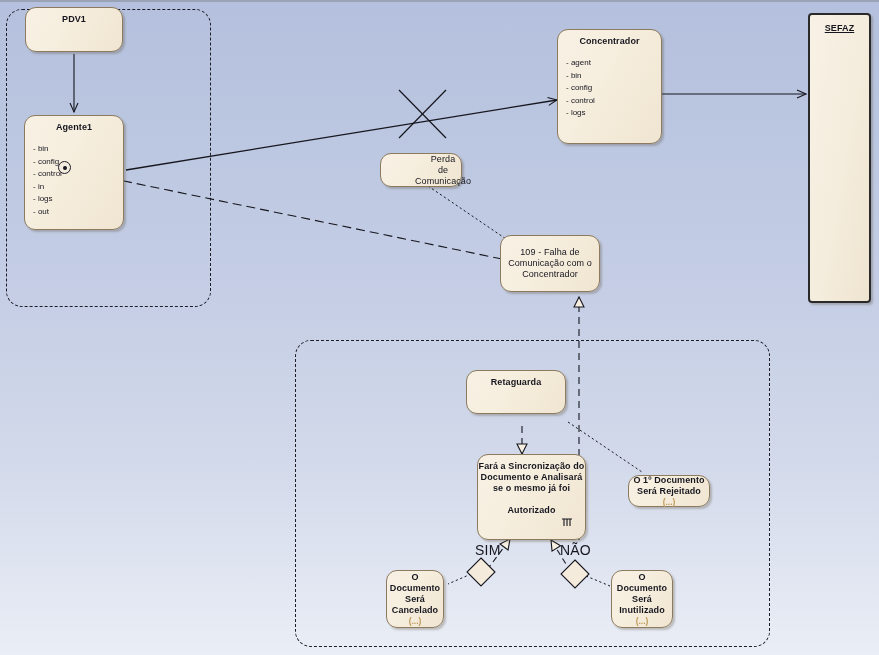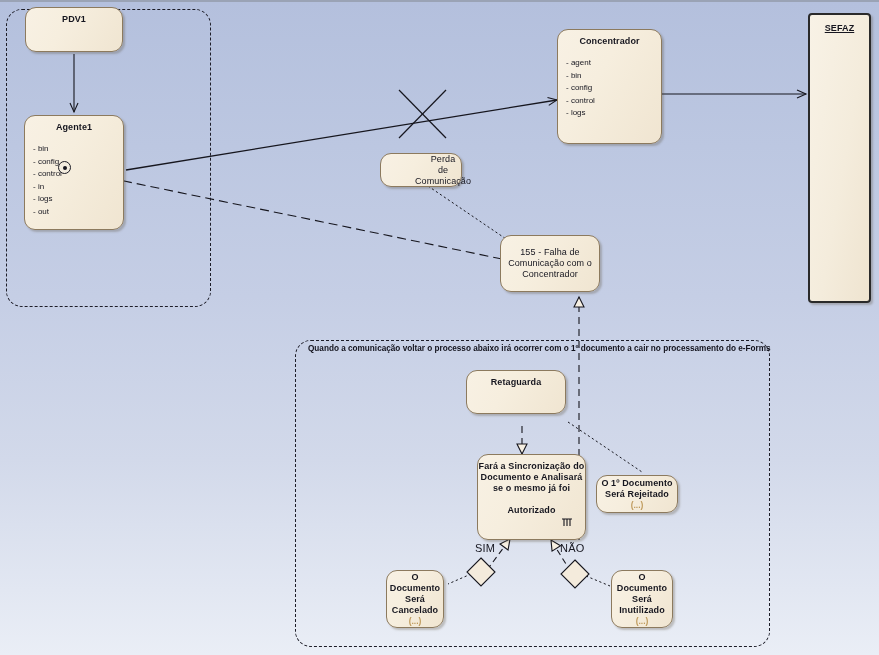--- a/index.html
+++ b/index.html
@@ -102,21 +102,21 @@
     font-weight: bold;
     color: #12121c;
     white-space: nowrap;
     z-index: 3;
     line-height: 10px;
   }
 
   
   .edge-label {
     position: absolute;
-    font-size: 11px;
+    font-size: 14px;
     color: #16161f;
     z-index: 5;
     white-space: nowrap;
     letter-spacing: 0.2px;
   }
 
   
   .port-ball {
     position: absolute;
     width: 13px;
@@ -195,21 +195,20 @@
     </g>
 
     <g>
       <path d="M575,558 L589,572 L575,586 L561,572 Z" fill="#f4ebdc" stroke="#16161e" stroke-width="1.1"></path>
     </g>
   </svg>
 
   <div class="frame" style="left:6px; top:7px; width:205px; height:298px;"></div>
 
   <div class="frame" style="left:295px; top:338px; width:475px; height:307px;"></div>
-  <div class="frame-note" style="left:308px; top:342px;">Quando a comunicação voltar o processo abaixo irá ocorrer com o 1º documento a cair no processamento do e-Forms</div>
 
   <div class="node" style="left:25px; top:5px; width:98px; height:45px;">
     <div class="title">PDV1</div>
   </div>
 
   <div class="node" style="left:24px; top:113px; width:100px; height:115px;">
     <div class="title">Agente1</div>
     <div class="attrs">
       <div>- bin</div>
       <div>- config</div>
@@ -236,41 +235,41 @@
   <div class="node rect" style="left:808px; top:11px; width:63px; height:290px;">
     <div class="title">SEFAZ</div>
   </div>
 
   <div class="node centered plain" style="left:380px; top:151px; width:82px; height:34px;padding-left:44px;">
     <div class="title">Perda de</div>
     <div class="title">Comunicação</div>
   </div>
 
   <div class="node centered plain" style="left:500px; top:233px; width:100px; height:57px;">
-    <div class="title">155 - Falha de</div>
+    <div class="title">109 - Falha de</div>
     <div class="title">Comunicação com o</div>
     <div class="title">Concentrador</div>
   </div>
 
   <div class="node" style="left:466px; top:368px; width:100px; height:44px;">
     <div class="title">Retaguarda</div>
   </div>
 
   <div class="node" style="left:477px; top:452px; width:109px; height:86px; padding-top:6px;">
     <div class="title" style="margin-top:0;">Fará a Sincronização do</div>
     <div class="title" style="margin-top:0;">Documento e Analisará</div>
     <div class="title" style="margin-top:0;">se o mesmo já foi</div>
     <div class="title" style="margin-top:11px;">Autorizado</div>
   </div>
 
   <svg class="rake-icon" style="left:561px; top:514px;" viewBox="0 0 12 11" xmlns="http://www.w3.org/2000/svg">
     <path d="M1,3 L11,3 M3,3 L3,10 M6,3 L6,10 M9,3 L9,10" fill="none" stroke="#16161e" stroke-width="1.1"></path>
   </svg>
 
-  <div class="node centered" style="left:596px; top:473px; width:82px; height:38px;text-align:right;">
+  <div class="node centered" style="left:628px; top:473px; width:82px; height:32px;text-align:right;">
     <div class="title">O 1º Documento</div>
     <div class="title">Será Rejeitado</div>
     <div class="ellipsis">(...)</div>
   </div>
 
   <div class="node centered" style="left:386px; top:568px; width:58px; height:58px;">
     <div class="title">O</div>
     <div class="title">Documento</div>
     <div class="title">Será</div>
     <div class="title">Cancelado</div>

